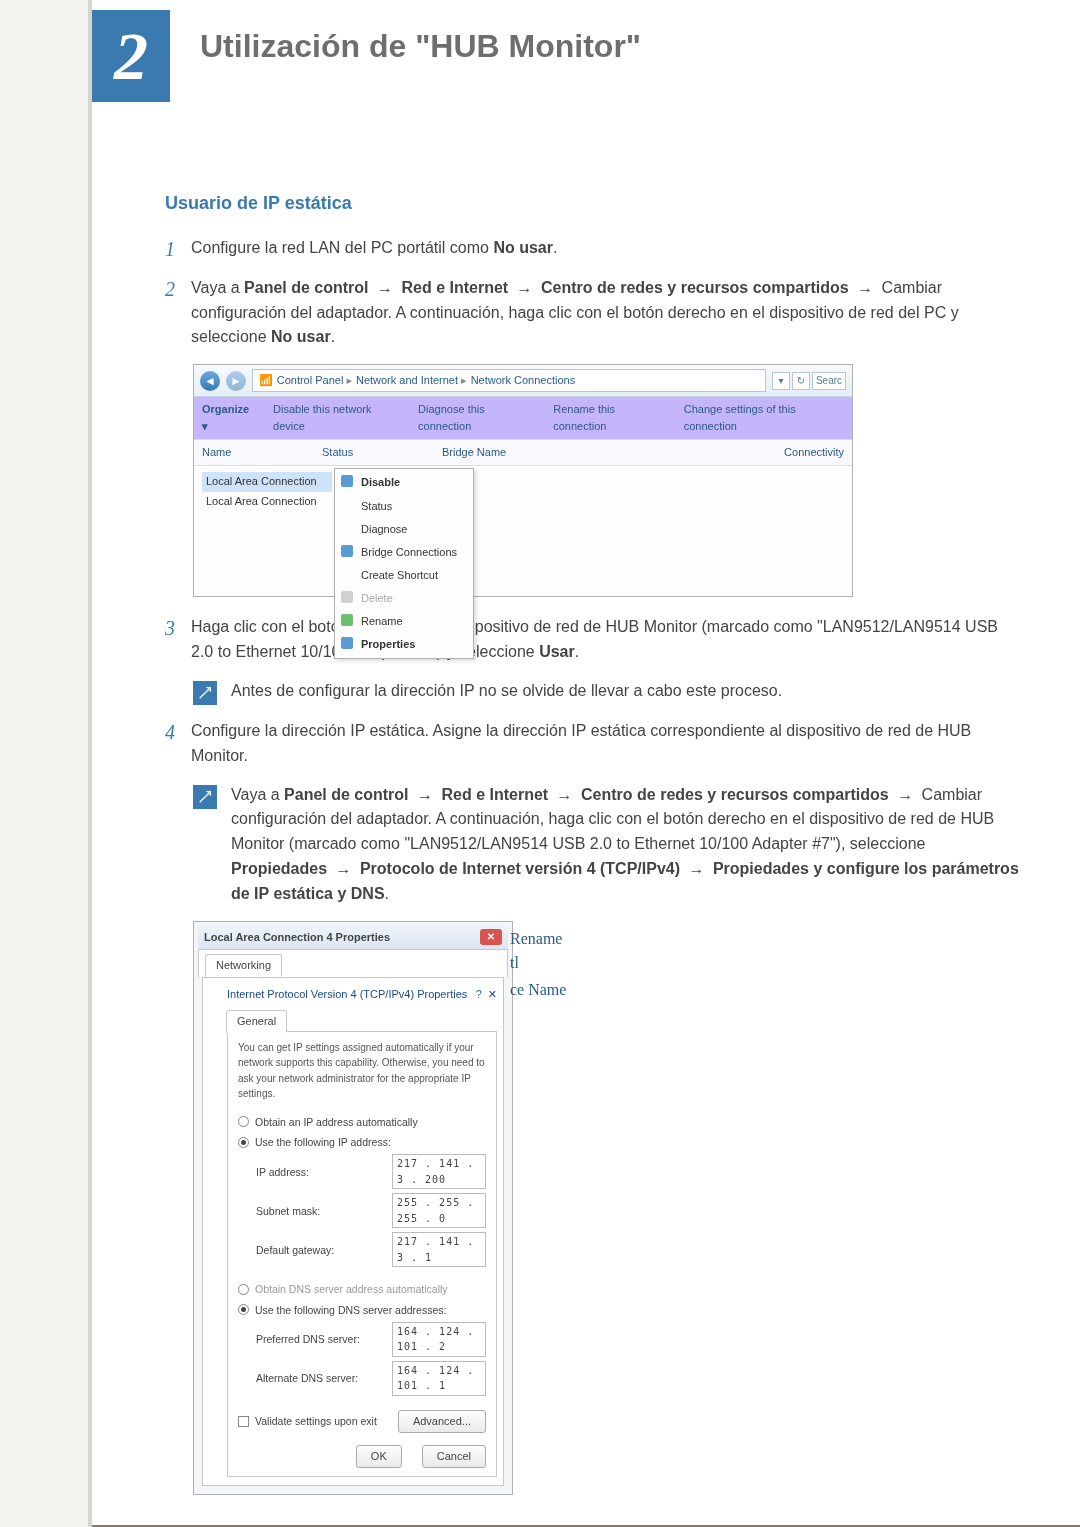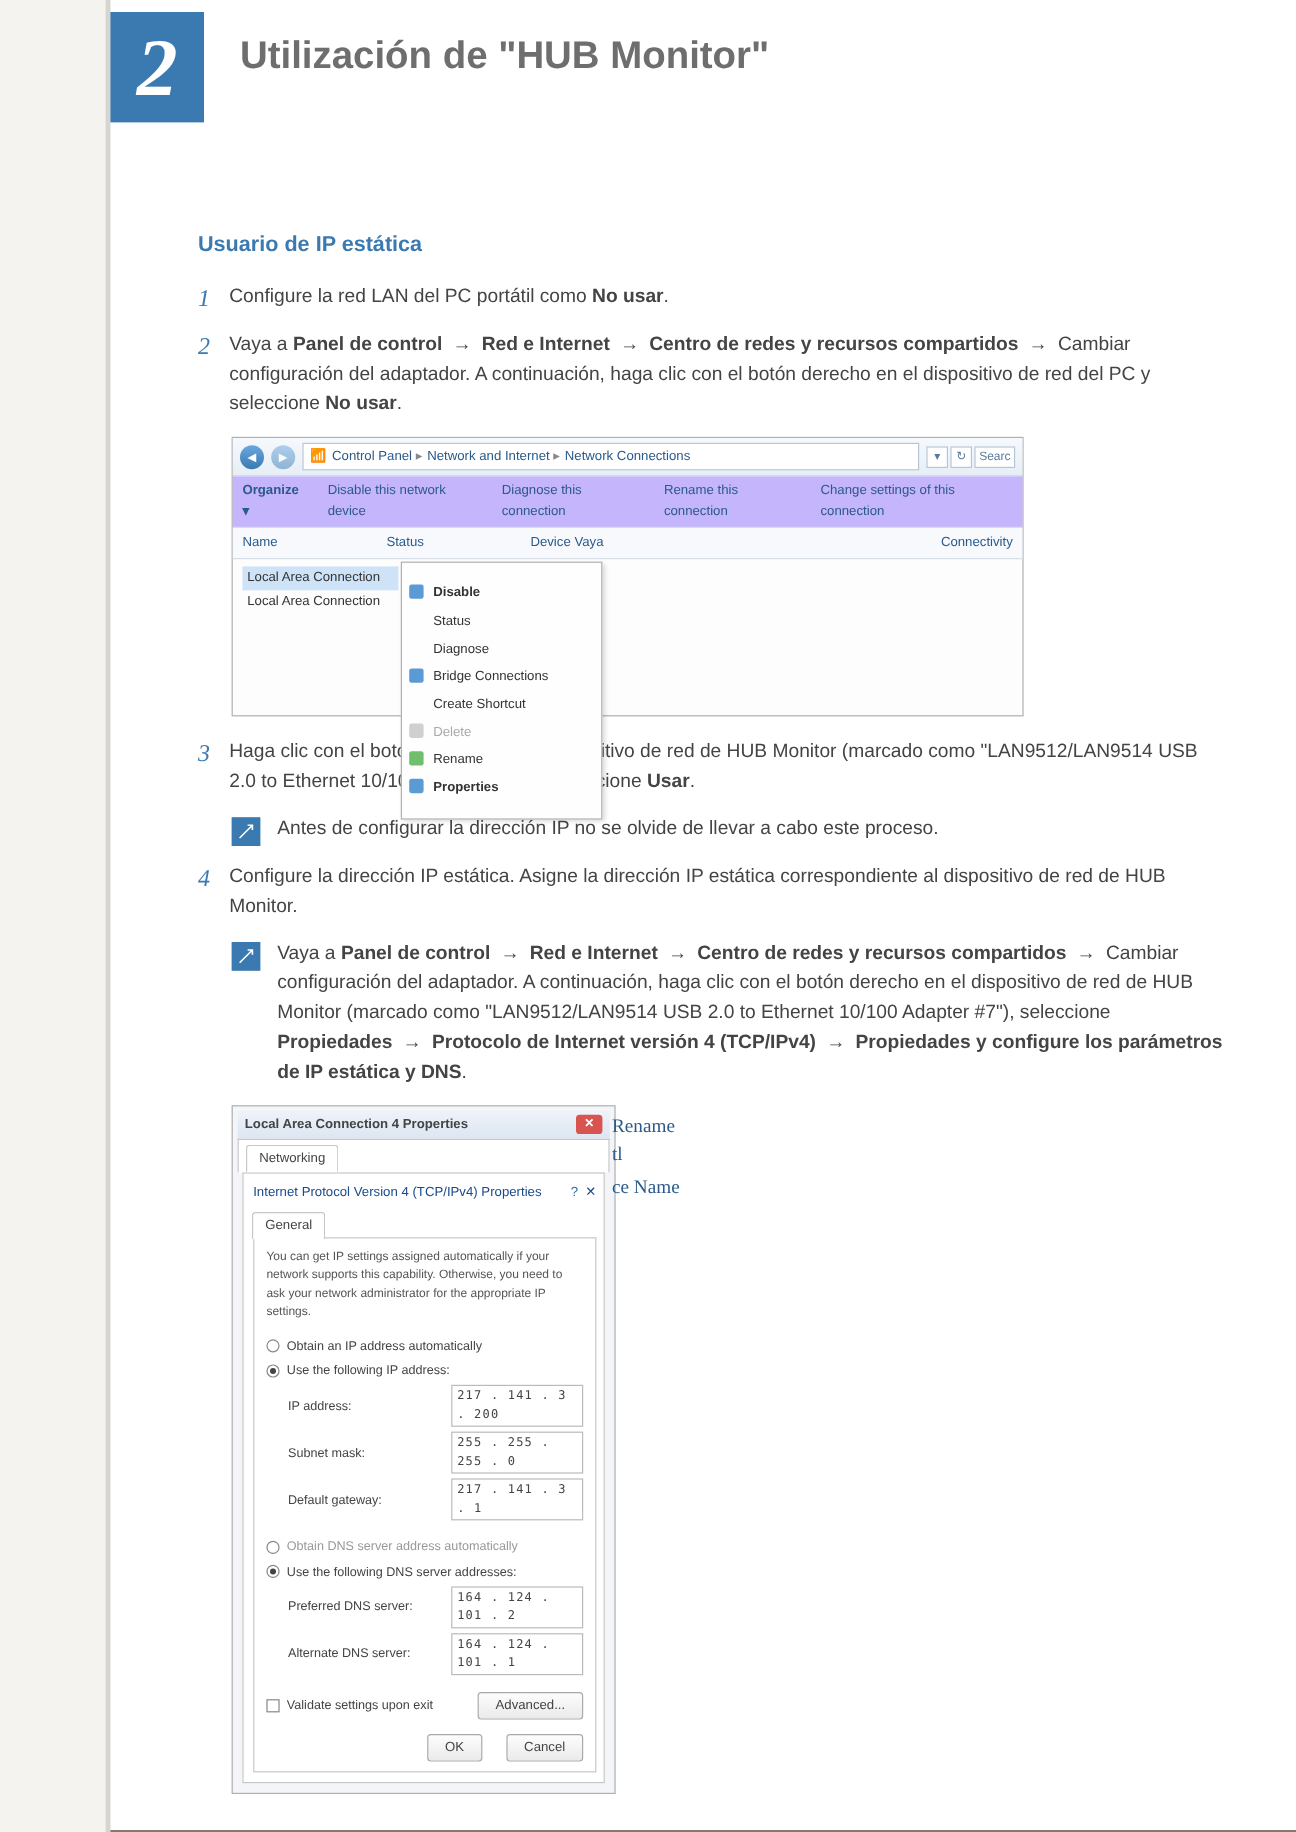--- a/index.html
+++ b/index.html
@@ -160,22 +160,22 @@
     padding:1px 4px;
     white-space:nowrap;
     overflow:hidden;
     text-overflow:ellipsis;
   }
   .conn-item.selected { background:#cfe3f8; }
   .ctx-menu {
     position:absolute; left:140px; top:2px;
     background:#fefefe; border:1px solid #b0b0b0;
     box-shadow:2px 2px 4px rgba(0,0,0,0.15);
-    padding:14px 0;
-    width:168px;
+    padding:2px 0;
+    width:140px;
   }
   .ctx-item {
     padding:3px 10px 3px 26px;
     position:relative;
   }
   .ctx-item.bold { font-weight:bold; }
   .ctx-item::before {
     content:"";
     position:absolute; left:6px; top:4px;
     width:12px; height:12px;
@@ -209,21 +209,21 @@
   }
   .tabbar { padding:4px 6px 0 6px; background:#fff; border:1px solid #c7c7c7; border-bottom:none; }
   .tab-btn {
     display:inline-block; padding:2px 10px; border:1px solid #c7c7c7;
     border-bottom:1px solid #fff; background:#fff; font-size:11px;
     border-radius:3px 3px 0 0;
   }
   .inner-dialog {
     background:#fff; border:1px solid #c7c7c7;
     margin:0 4px 4px 4px;
-    padding:6px 6px 8px 8px;
+    padding:6px 6px 8px 24px;
   }
   .dlg-title {
     font-size:11px; color:#1a4a8a; padding:2px 0 6px 0;
   }
   .tab-pane {
     border:1px solid #c7c7c7; background:#fff;
     padding:8px 10px;
   }
   .small-tab {
     display:inline-block; padding:2px 10px;
@@ -330,21 +330,21 @@
         <div class="menubar">
           <span class="m active">Organize ▾</span>
           <span class="m">Disable this network device</span>
           <span class="m">Diagnose this connection</span>
           <span class="m">Rename this connection</span>
           <span class="m">Change settings of this connection</span>
         </div>
         <div class="col-headers">
           <div>Name</div>
           <div>Status</div>
-          <div>Device Vaya</div>
+          <div>Bridge Name</div>
           <div>Connectivity</div>
         </div>
         <div class="conn-area">
           <div class="conn-list">
             <div class="conn-item selected">Local Area Connection</div>
             <div class="conn-item">Local Area Connection</div>
           </div>
           <div class="ctx-menu">
             <div class="ctx-item bold ic-shield">Disable</div>
             <div class="ctx-item">Status</div>

